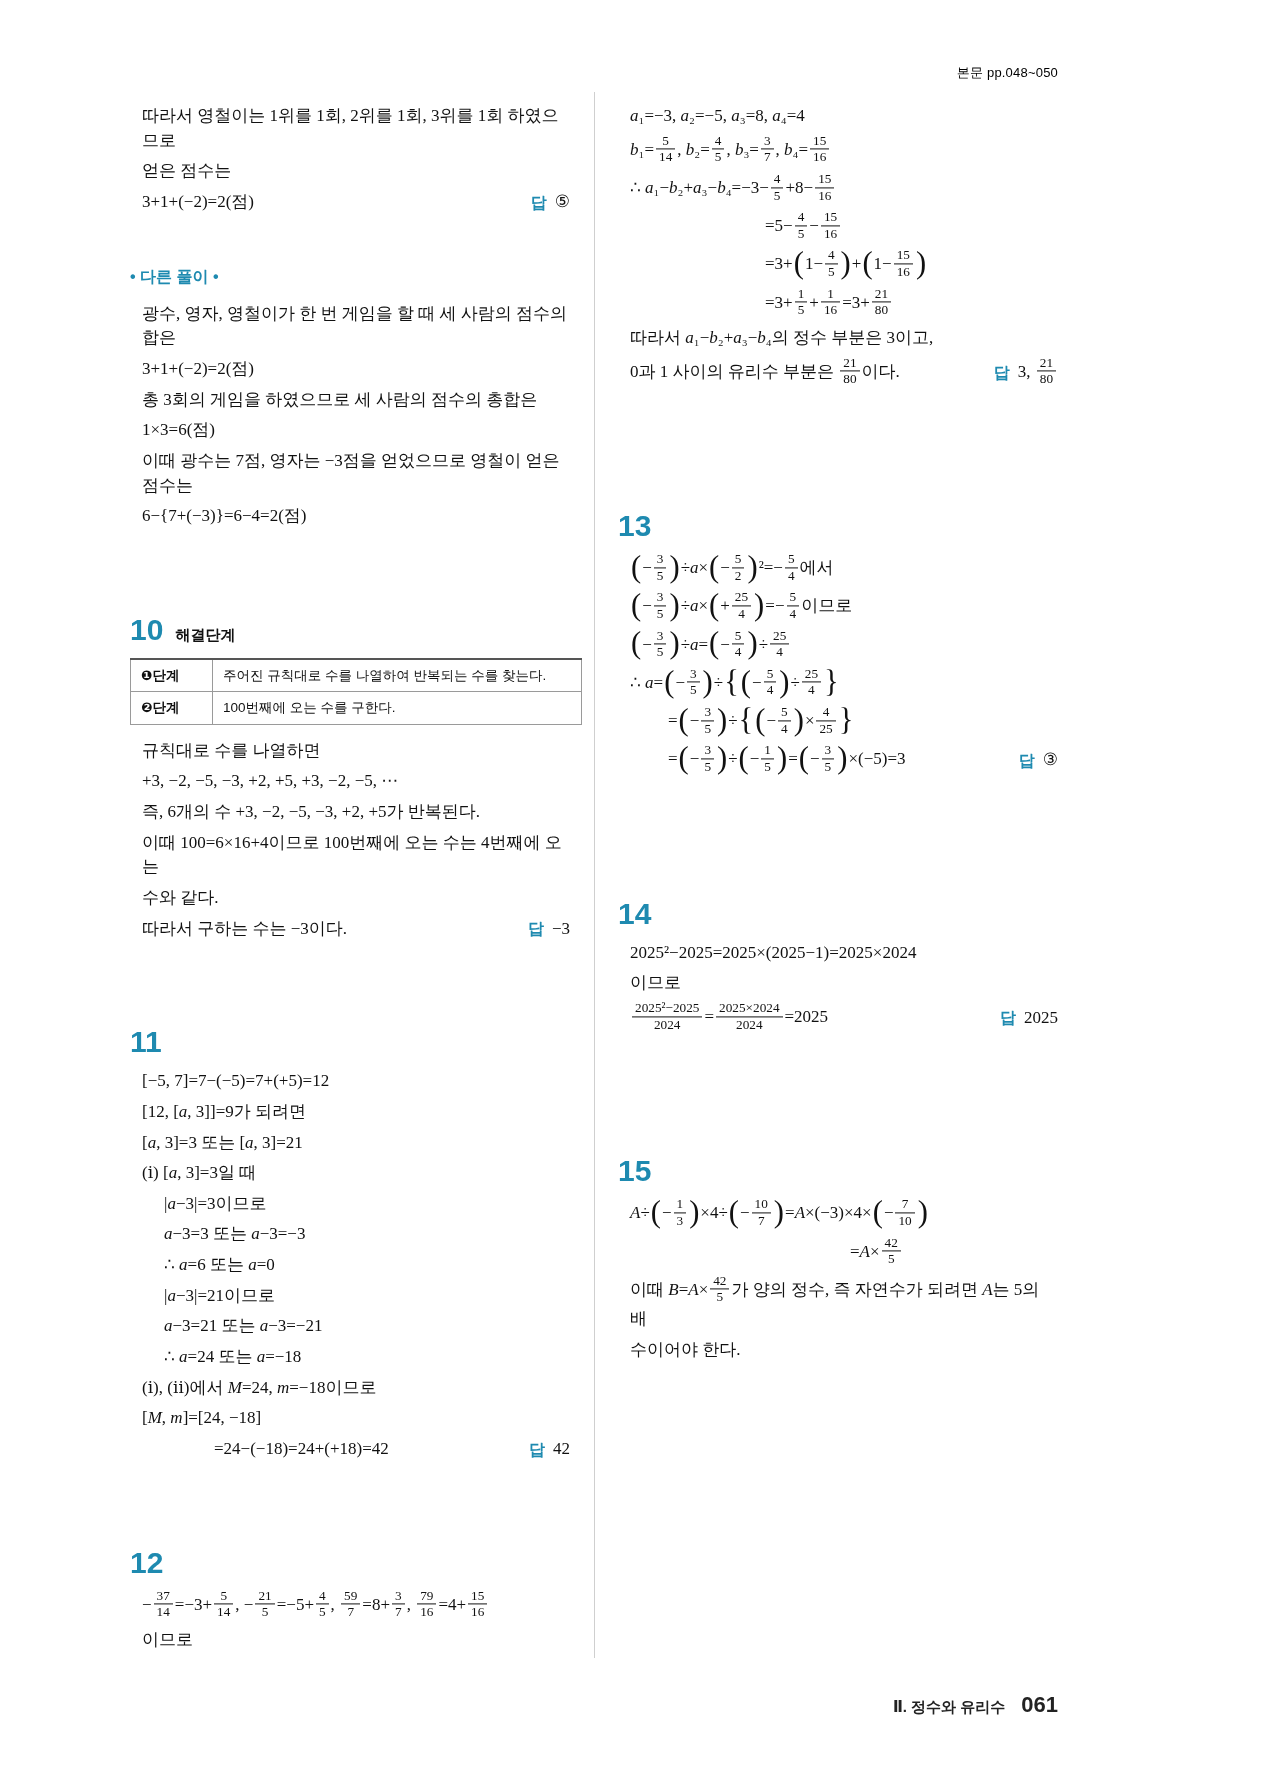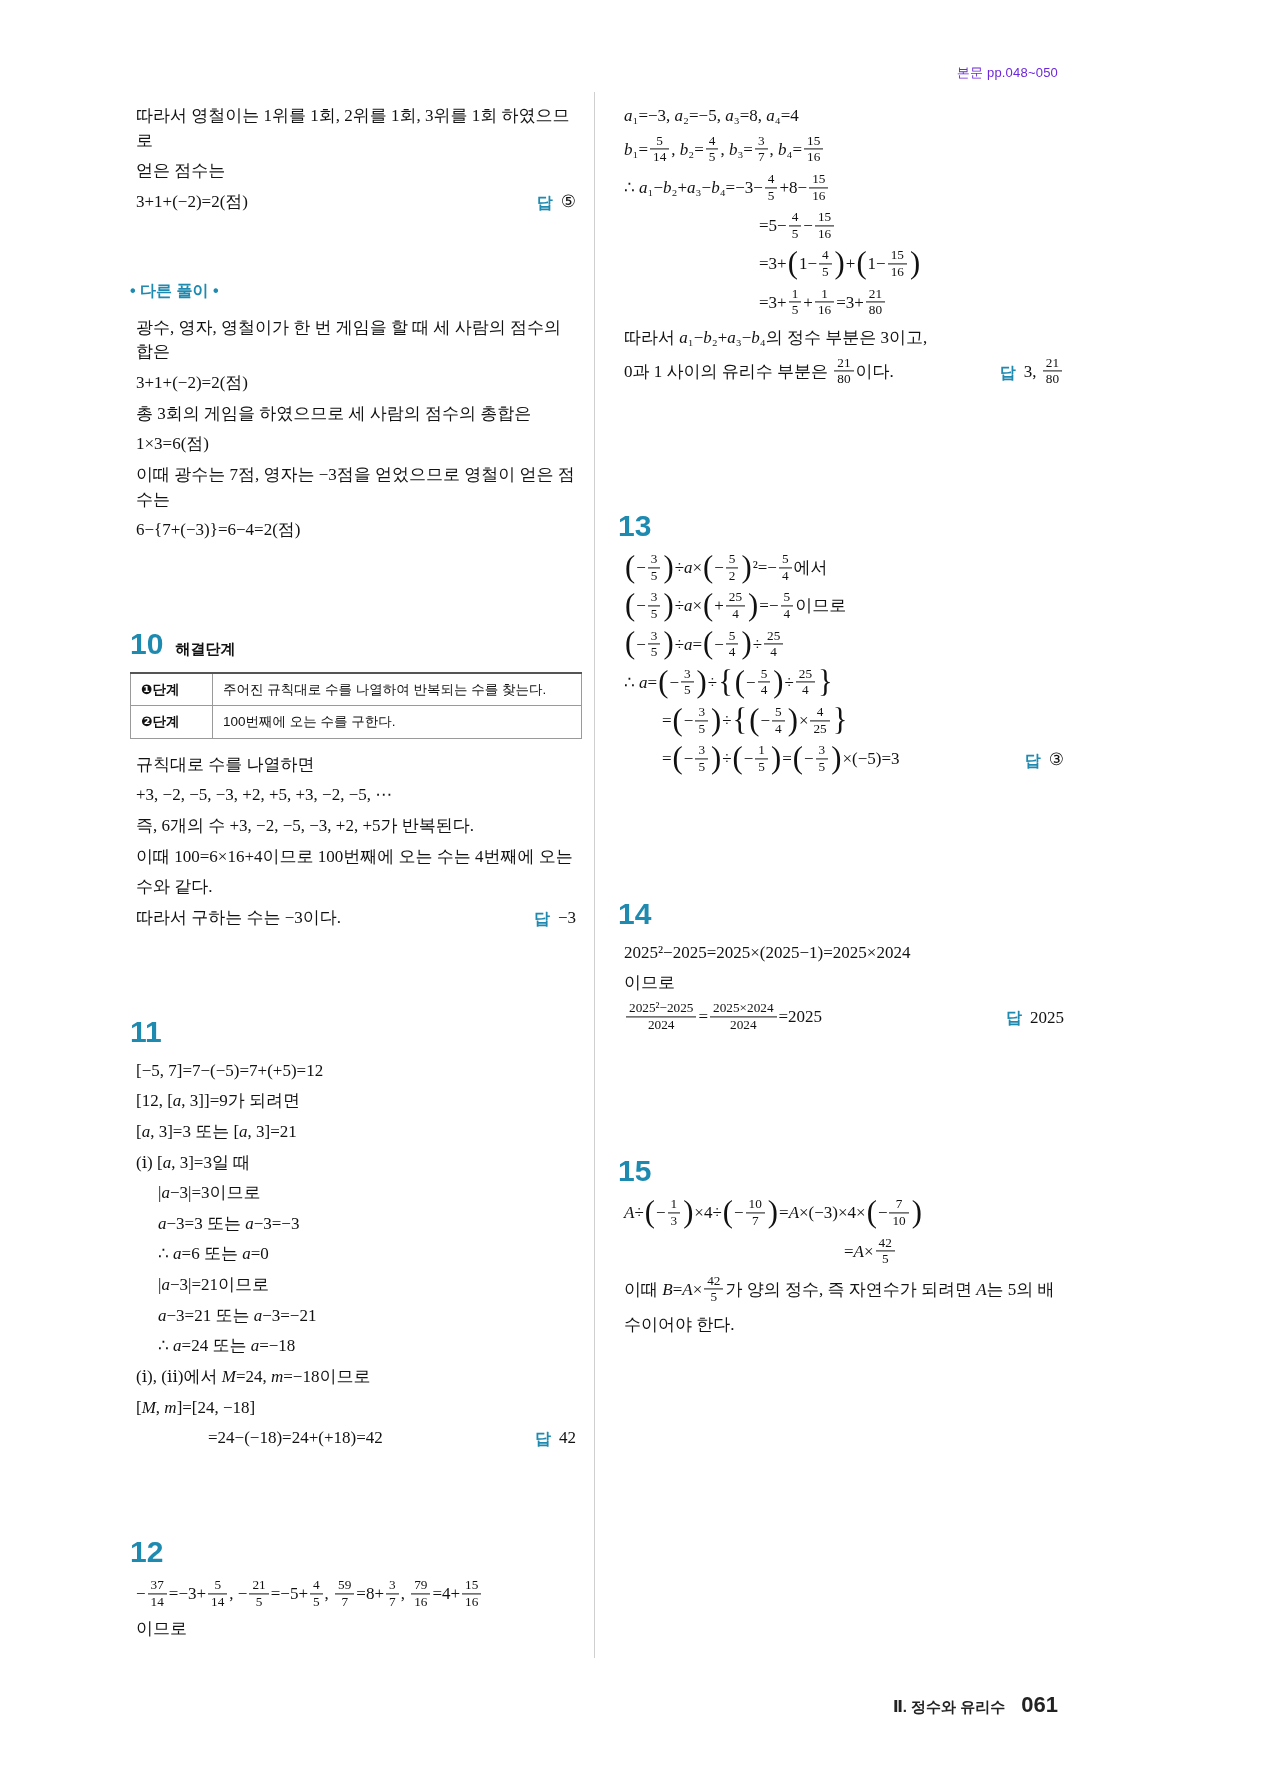--- a/index.html
+++ b/index.html
@@ -4,47 +4,47 @@
 <style>
   * { box-sizing: border-box; }
   html,body { margin:0; padding:0; background:#f0f0f0; }
   body { font-family:"Liberation Serif","DejaVu Serif",serif; color:#111; }
 
   .page { position:relative; width:1270px; height:1772px; margin:0 auto;
           background:#ffffff; overflow:hidden; }
 
   .page-header { position:absolute; top:64px; right:212px;
                  font-family:"Liberation Sans","DejaVu Sans",sans-serif;
-                 font-size:13px; color:#6d28d9; letter-spacing:.2px; }
+                 font-size:13px; color:#000000; letter-spacing:.2px; }
 
   .columns { position:absolute; top:98px; left:130px; display:flex; gap:36px; }
   .col { width:452px; font-size:17px; line-height:1.45; }
 
   .divider { position:absolute; top:92px; left:594px; width:1px; height:1566px;
              background:#cfcfcf; }
 
   .page-footer { position:absolute; top:1692px; right:212px;
                  display:flex; align-items:baseline; gap:16px;
                  font-family:"Liberation Sans","DejaVu Sans",sans-serif; }
   .chapter { font-size:15px; font-weight:700; color:#222;margin-left:36px; }
   .pagenum { font-size:22px; font-weight:700; color:#222; }
 
   
   .lines { margin:0; }
-  .line { display:flex; align-items:center; margin:6px 6px; min-height:24px; }
+  .line { display:flex; align-items:center; margin:6px 12px; min-height:24px; }
   .ltext { flex:0 1 auto; }
   .ind1 { padding-left:22px; }
   .ind2 { padding-left:38px; }
   .ind3 { padding-left:72px; }
   .ind4 { padding-left:135px; }
   .ind5 { padding-left:220px; }
 
   
   .sp-sm  { margin-top:12px; }
-  .sp-lg  { margin-top:64px; }
+  .sp-lg  { margin-top:50px; }
   .sp-xl  { margin-top:86px; }
   .sp-xxl { margin-top:122px; }
 
   
   .problem-head { display:flex; align-items:baseline; gap:12px; margin-bottom:12px; }
   .pnum { color:var(--accent,#1e8ab0); font-family:"Liberation Sans","DejaVu Sans",sans-serif;
           font-weight:700; font-size:30px; line-height:1; }
   .plabel { font-family:"Liberation Sans","DejaVu Sans",sans-serif;
             font-weight:700; font-size:15px; color:#111; }
 

